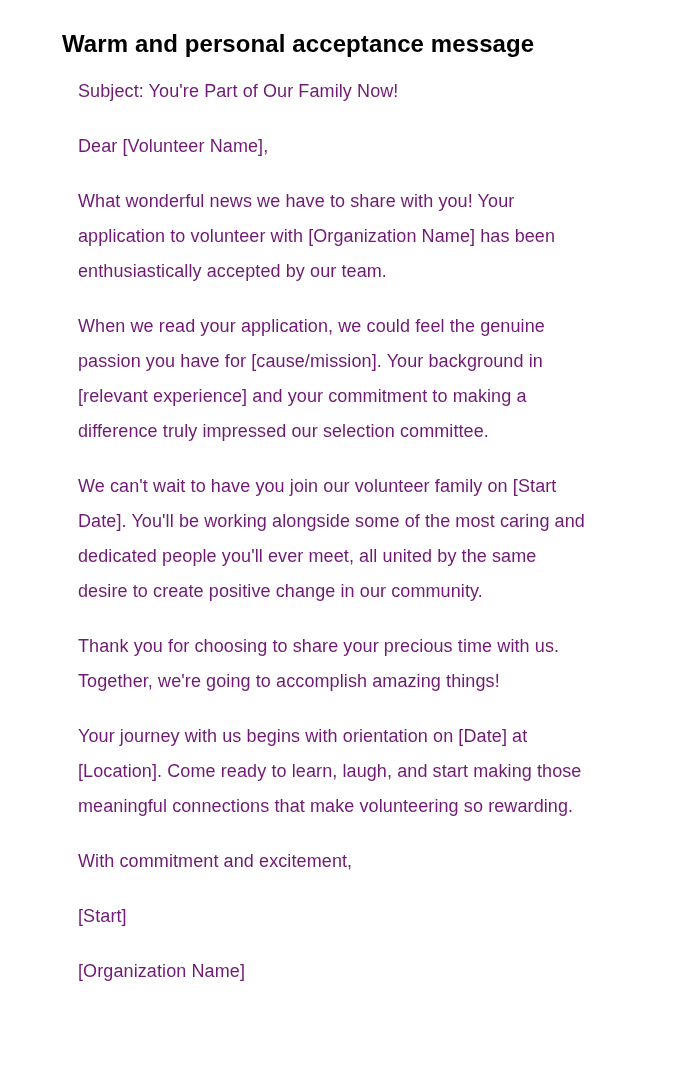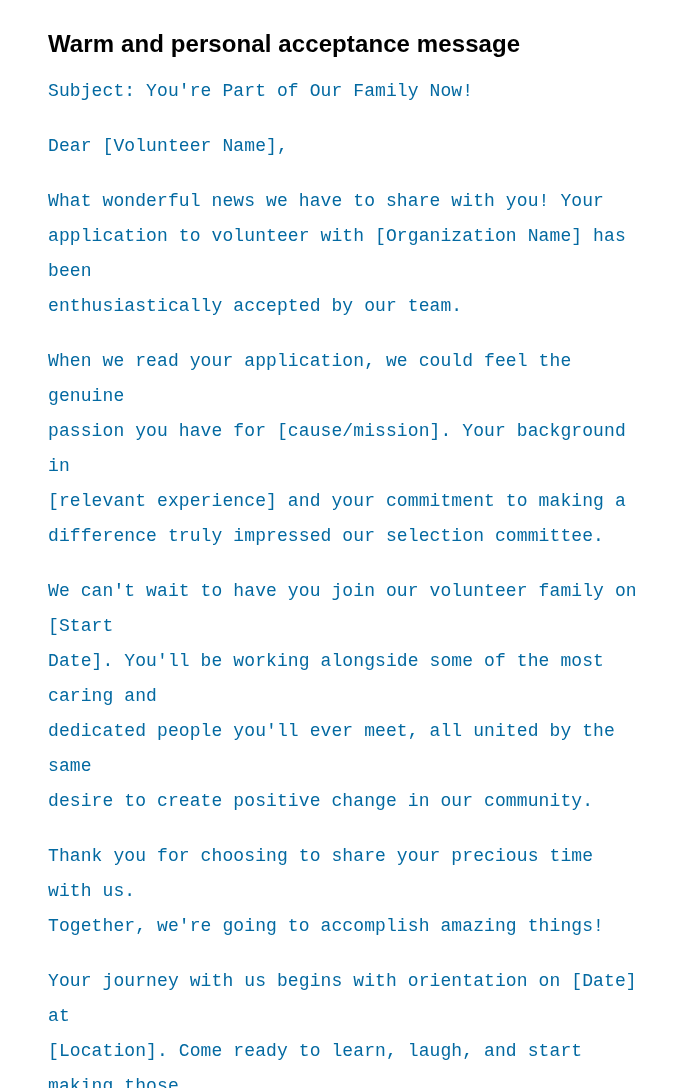--- a/index.html
+++ b/index.html
@@ -6,40 +6,39 @@
     margin: 0;
     padding: 0;
     background: #ffffff;
     font-family: "Liberation Sans", "DejaVu Sans", sans-serif;
   }
   .page {
     width: 700px;
     height: 1088px;
     box-sizing: border-box;
     background: #ffffff;
-    padding: 27px 58px 30px 48px;
+    padding: 27px 58px 30px 62px;
     overflow: hidden;
   }
   .doc-title {
     font-size: 24px;
     line-height: 33px;
     font-weight: 700;
     color: #000000;
     margin: 0 0 14px 0;
     letter-spacing: 0.1px;
   }
   .doc-paragraph {
     font-size: 18px;
     line-height: 35px;
     font-weight: 400;
-    color: #0369a1;
-    margin: 0 0 20px 0;
+    color: #701a75;
+    margin: 0 0 20px 16px;
     white-space: pre-line;
     letter-spacing: 0.1px;
-    font-family: Liberation Mono, monospace;
   }
 </style>
 </head>
 <body>
 
 <main class="page">
   <h1 class="doc-title">Warm and personal acceptance message</h1>
 
   <p class="doc-paragraph">Subject: You're Part of Our Family Now!</p>
   <p class="doc-paragraph">Dear [Volunteer Name],</p>
@@ -54,13 +53,14 @@
 Date]. You'll be working alongside some of the most caring and
 dedicated people you'll ever meet, all united by the same
 desire to create positive change in our community.</p>
   <p class="doc-paragraph">Thank you for choosing to share your precious time with us.
 Together, we're going to accomplish amazing things!</p>
   <p class="doc-paragraph">Your journey with us begins with orientation on [Date] at
 [Location]. Come ready to learn, laugh, and start making those
 meaningful connections that make volunteering so rewarding.</p>
   <p class="doc-paragraph">With commitment and excitement,</p>
   <p class="doc-paragraph">[Start]</p>
+  <p class="doc-paragraph">[Organization Name]</p>
 </main>
 
 </body></html>

